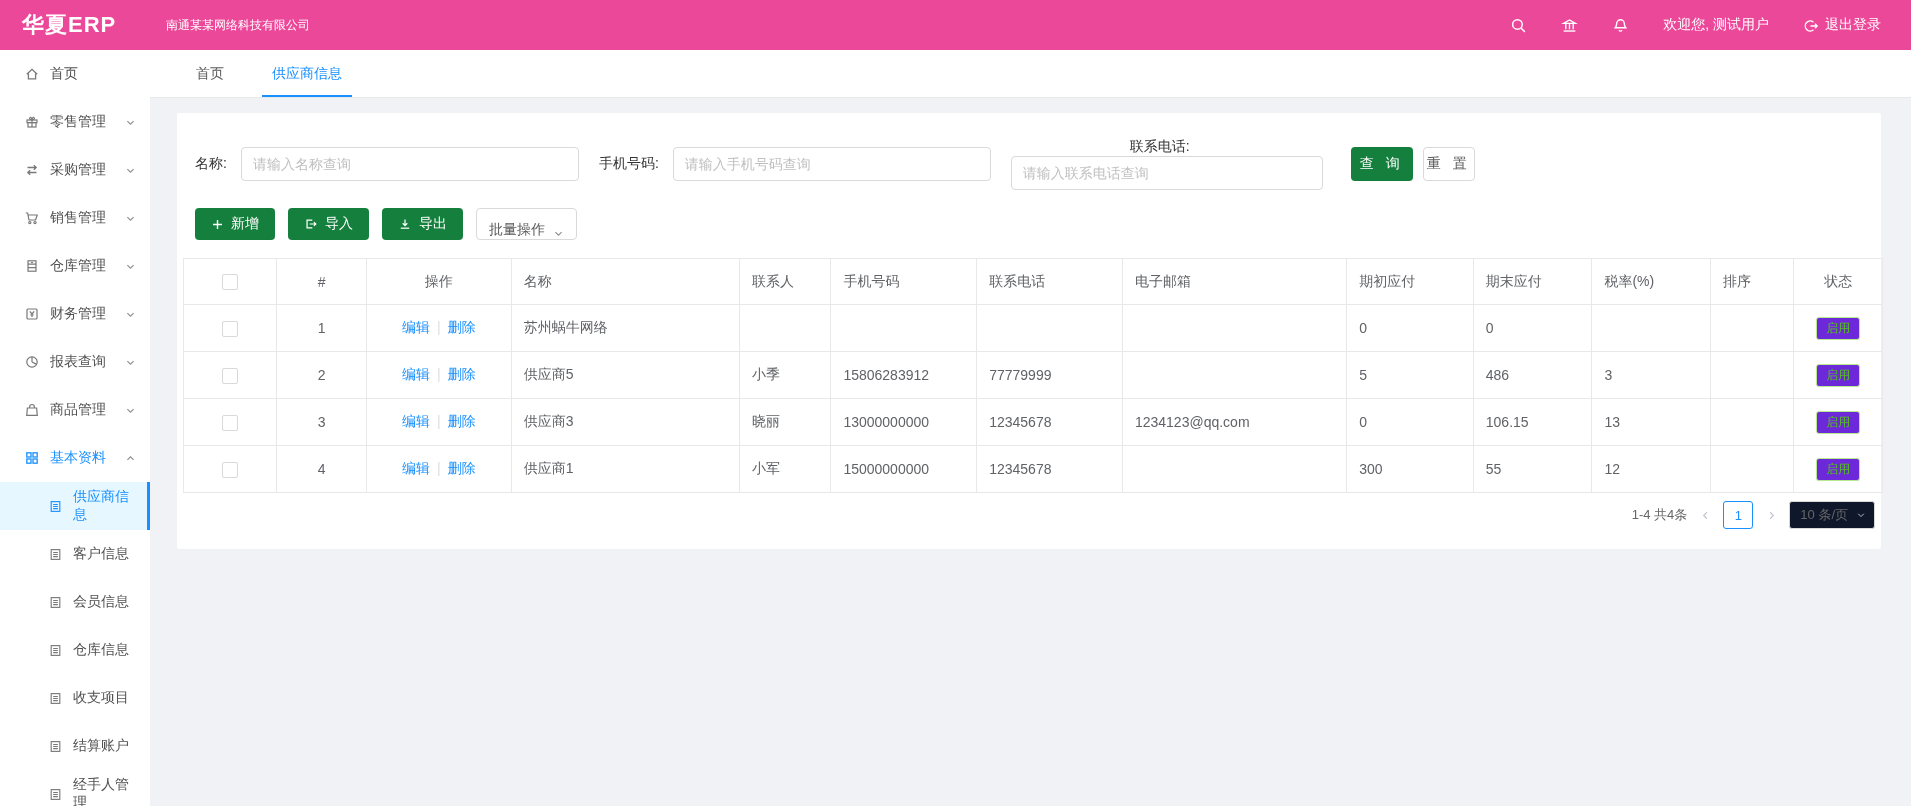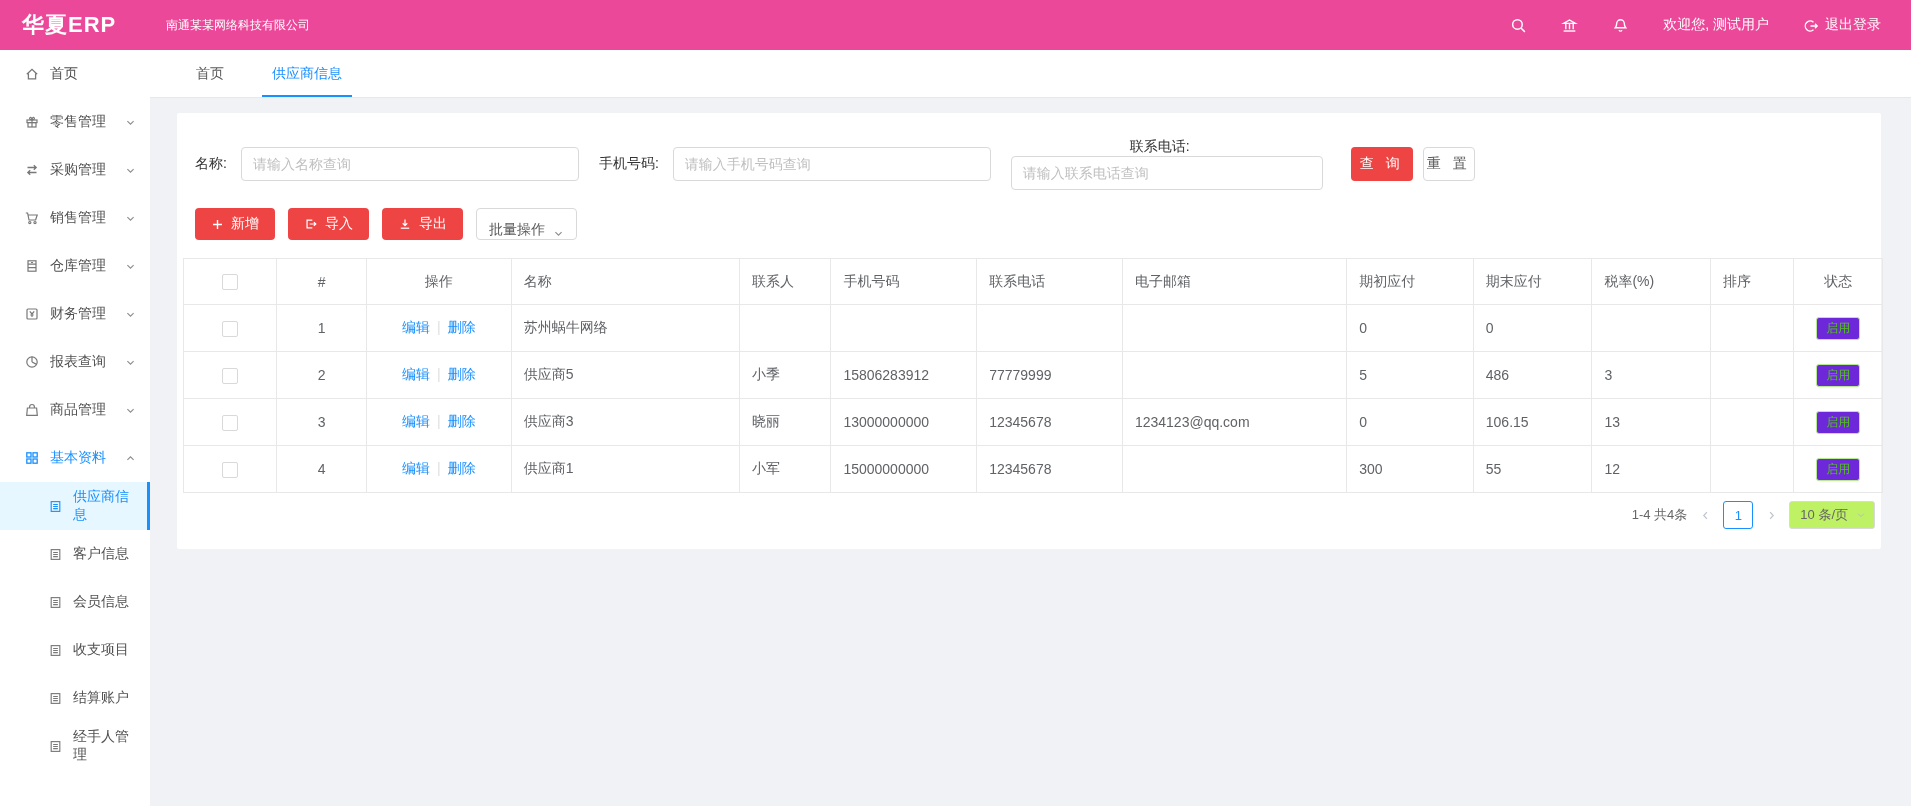--- a/index.html
+++ b/index.html
@@ -49,21 +49,21 @@
   
   .filters { display:flex; align-items:center; padding:0 14px; }
   .fgroup { display:flex; align-items:center; margin-right:20px; }
   .flabel { font-size:14px; color:#333; margin-right:14px; white-space:nowrap; }
   .finput { height:34px; border:1px solid #d9d9d9; border-radius:4px; padding:0 11px;
     font-size:14px; color:#333; outline:none; font-family:inherit; }
   .finput::placeholder { color:#bfbfbf; }
   .w1 { width:338px; } .w2 { width:318px; } .w3 { width:312px; }
   .btn { height:34px; border-radius:4px; font-size:14px; cursor:pointer; border:1px solid transparent;
     display:inline-flex; align-items:center; justify-content:center; font-family:inherit; }
-  .btn-primary { background:#ef4444; color:#fff; }
+  .btn-primary { background:#15803d; color:#fff; }
   .btn-default { background:#fff; color:#595959; border-color:#d9d9d9; }
   .btn-search { width:62px; margin-left:28px; letter-spacing:4px; }
   .btn-reset { width:52px; margin-left:10px; letter-spacing:4px; }
 
   
   .toolbar { display:flex; align-items:center; gap:13px; margin-top:18px; padding:0 14px; }
   .tbtn { height:32px; padding:0 15px; gap:7px; }
   .tbtn svg { stroke:#fff; }
   .batch { height:32px; padding:0 12px; gap:8px;align-items:flex-end; }
   .batch svg { stroke:#8c8c8c; }
@@ -82,21 +82,21 @@
   .tag-green { display:inline-block; padding:2px 9px; font-size:12px; color:#52c41a;
     background:#6d28d9; border:1px solid #b7eb8f; border-radius:3px; }
 
   
   .pager { display:flex; align-items:center; justify-content:flex-end; gap:10px;
     margin-top:8px; padding-right:4px; font-size:13px; color:#666; }
   .pg-arrow { width:16px; display:flex; justify-content:center; color:#c0c4cc; cursor:pointer; }
   .pg-page { min-width:30px; height:28px; border:1px solid #1890ff; color:#1890ff;
     border-radius:3px; display:flex; align-items:center; justify-content:center;
     background:#fff; cursor:pointer; font-size:13px; }
-  .pg-size { height:28px; border:1px solid #d9d9d9; border-radius:3px; background:#bef264;
+  .pg-size { height:28px; border:1px solid #d9d9d9; border-radius:3px; background:#0f172a;
     display:flex; align-items:center; gap:8px; padding:0 8px 0 10px; color:#666; cursor:pointer; }
   .pg-size svg { stroke:#bbb; }
 </style>
 </head>
 <body>
 
 <div class="topbar">
   <div class="logo">华夏ERP</div>
   <div class="company">南通某某网络科技有限公司</div>
   <div class="topbar-right">
@@ -285,20 +285,29 @@
     <span>客户信息</span>
   </div>
   <div class="side-item side-sub">
     <span class="ico">
         <svg width="15" height="15" viewBox="0 0 16 16" fill="none" stroke-width="1.2">
           <rect x="3.4" y="2.8" width="9.2" height="10.4"></rect>
           <path d="M5.5 5.8 H10.5 M5.5 8 H10.5 M5.5 10.2 H10.5"></path>
         </svg>
       </span>
     <span>会员信息</span>
+  </div>
+  <div class="side-item side-sub">
+    <span class="ico">
+        <svg width="15" height="15" viewBox="0 0 16 16" fill="none" stroke-width="1.2">
+          <rect x="3.4" y="2.8" width="9.2" height="10.4"></rect>
+          <path d="M5.5 5.8 H10.5 M5.5 8 H10.5 M5.5 10.2 H10.5"></path>
+        </svg>
+      </span>
+    <span>仓库信息</span>
   </div>
   <div class="side-item side-sub">
     <span class="ico">
         <svg width="15" height="15" viewBox="0 0 16 16" fill="none" stroke-width="1.2">
           <rect x="3.4" y="2.8" width="9.2" height="10.4"></rect>
           <path d="M5.5 5.8 H10.5 M5.5 8 H10.5 M5.5 10.2 H10.5"></path>
         </svg>
       </span>
     <span>收支项目</span>
   </div>

